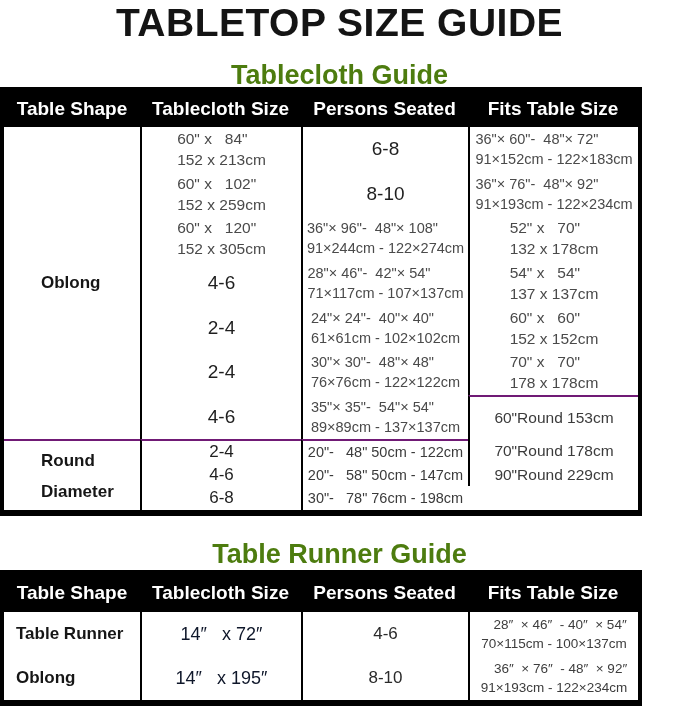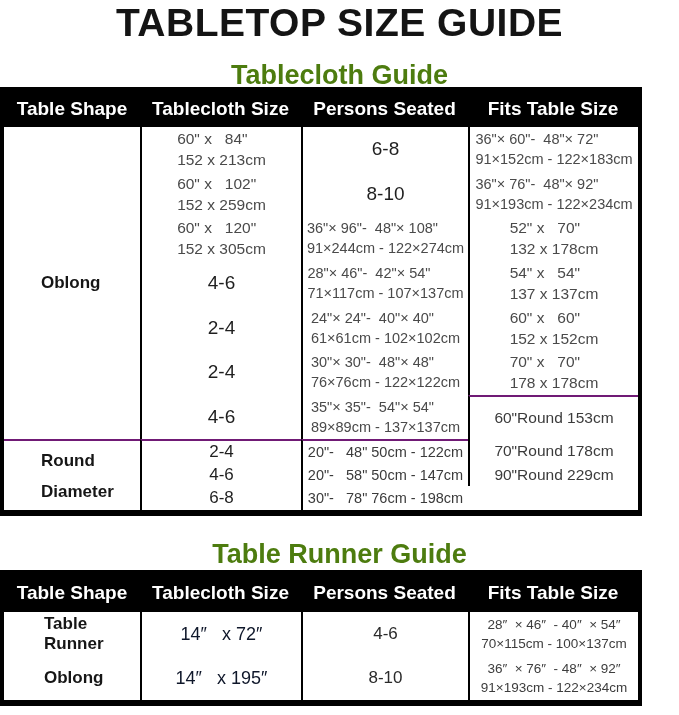--- a/index.html
+++ b/index.html
@@ -46,22 +46,22 @@
   .size-text    { font-size:15.5px; color:#4a4a4a; line-height:21px; text-align:left; }
   .persons-text { font-size:19px;   color:#1f1f1f; }
   .fits-text    { font-size:14.5px; color:#4a4a4a; line-height:20px; text-align:left; }
 
   .round-size    { font-size:15.5px; color:#3b3b3b; }
   .round-persons { font-size:17px;   color:#1f1f1f; }
   .round-fits    { font-size:14.5px; color:#3b3b3b; }
 
   .runner-size    { font-size:18px;   color:#0f172a; }
   .runner-persons { font-size:17px;   color:#2a2a2a; }
-  .runner-fits    { font-size:13.5px; color:#3d3d3d; line-height:19px; text-align:center; }
-  .runner-shape   { padding-left:40px; }
+  .runner-fits    { font-size:13.5px; color:#3d3d3d; line-height:19px; text-align:right; }
+  .runner-shape   { padding-left:12px; }
 </style>
 </head>
 <body>
 
 <div class="page-title">TABLETOP SIZE GUIDE</div>
 
 <div class="guide-title" id="tablecloth-title">Tablecloth Guide</div>
 
 <div class="size-table" id="tablecloth-table">
 

